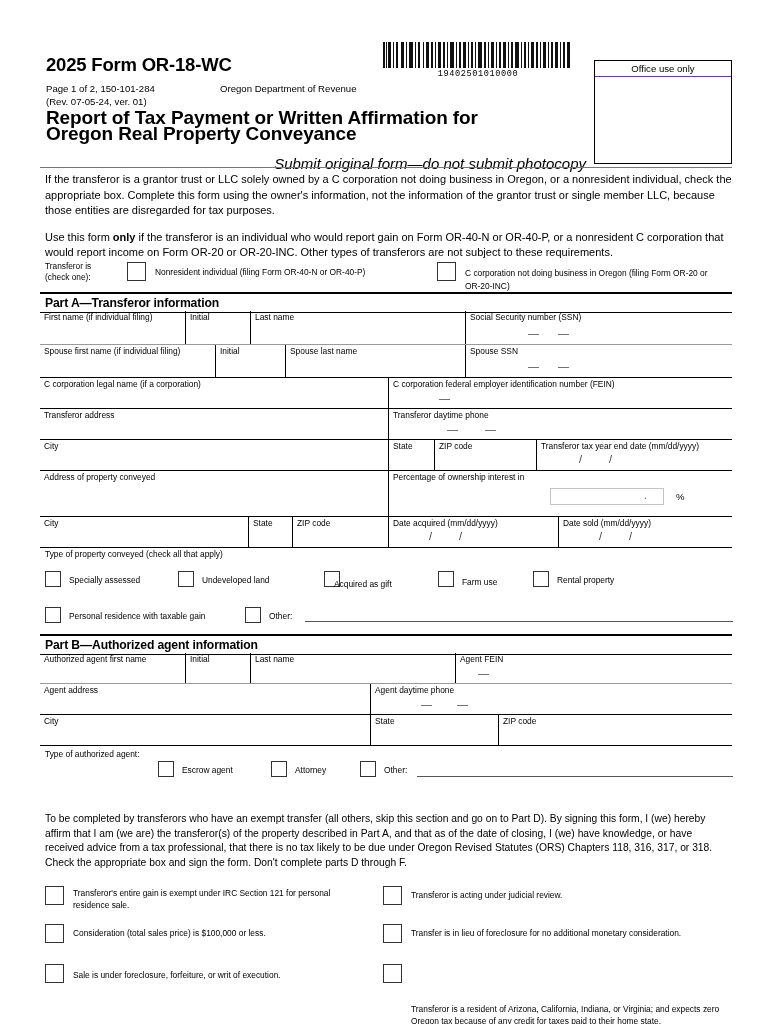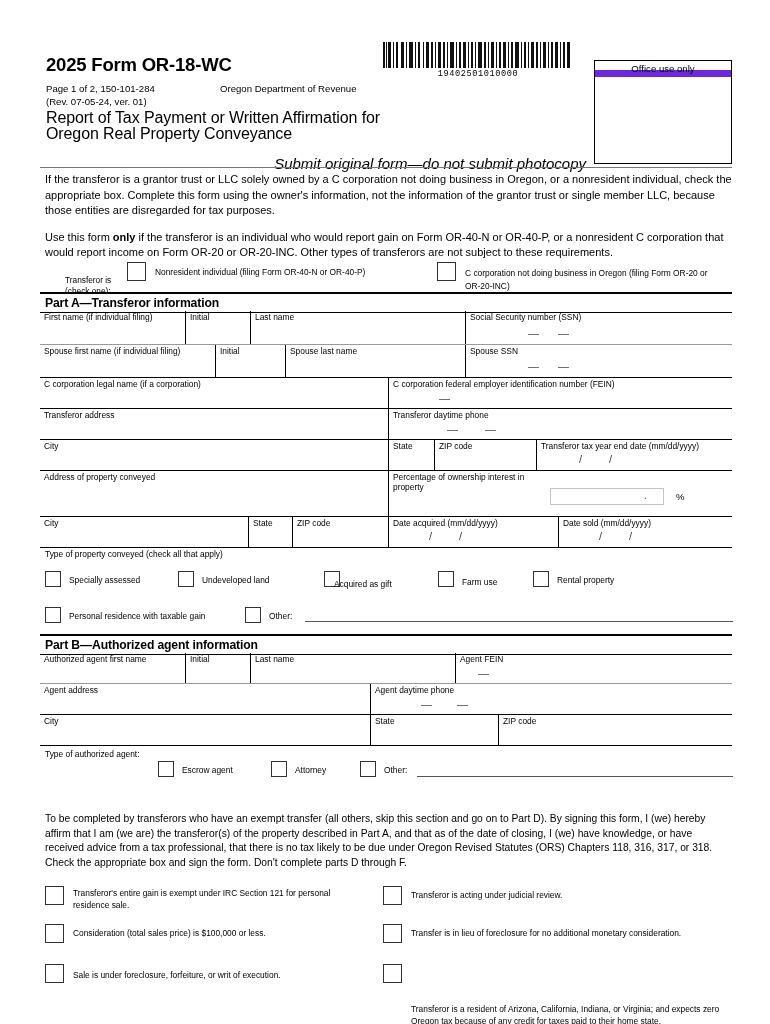--- a/index.html
+++ b/index.html
@@ -15,55 +15,55 @@
   
   .hdr { position: relative; height: 125px; }
   .form-title {
     position: absolute; left: 46px; top: 54px;
     font-size: 18.5px; font-weight: bold; letter-spacing: -0.2px;
   }
   .meta-left { position: absolute; left: 46px; top: 83px; font-size: 9.6px; line-height: 12.6px; }
   .meta-dept { position: absolute; left: 220px; top: 83px; font-size: 9.6px; }
   .subtitle {
     position: absolute; left: 46px; top: 110px;
-    font-size: 16px; font-weight: normal; line-height: 15.5px; letter-spacing: -0.1px;
+    font-size: 19px; font-weight: bold; line-height: 15.5px; letter-spacing: -0.1px;
   }
   
   .barcode-wrap { position: absolute; left: 383px; top: 42px; width: 190px; text-align: center; }
   .barcode { height: 26px; width: 188px; display: block; }
   .barcode-num {
     font-family: "Liberation Mono", monospace;
     font-size: 8.6px; letter-spacing: 0.6px; margin-top: 1px;
   }
   
   .office-box {
     position: absolute; left: 594px; top: 60px; width: 138px; height: 104px;
     border: 1px solid #000;
   }
   .office-label {
-    height: 16px; border-bottom: 7px solid #6d28d9;
+    height: 16px; border-bottom: 1px solid #6d28d9;
     font-size: 9.6px; text-align: center; line-height: 15px;
   }
   .office-blank { height: 86px; }
 
   
   .submit-note {
     position: absolute; left: 46px; top: 155px; width: 540px;
     text-align: right; font-size: 15px; font-style: italic;
   }
   .rule-full { position: absolute; left: 40px; width: 692px; border-top: 1px solid #777; }
   .rule-intro { top: 167px; }
 
   .intro { position: absolute; left: 45px; top: 172px; width: 690px; }
   .intro p { font-size: 11px; line-height: 15.6px; margin-bottom: 11px; }
   .intro p b { font-weight: bold; }
 
   
   .trow { position: absolute; left: 45px; top: 259px; width: 690px; height: 38px; }
-  .trow .lbl { position: absolute; left: 0; top: 16px; font-size: 8.3px; line-height: 11px; margin-left: 20px; }
+  .trow .lbl { position: absolute; left: 0; top: 2px; font-size: 8.3px; line-height: 11px; }
   .cb {
     border: 1.2px solid #333; background: #fff; display: inline-block;
   }
   .cb-lg { width: 19px; height: 19px; }
   .cb-md { width: 16px; height: 16px; }
   .trow .cb1 { position: absolute; left: 82px; top: 3px; }
   .trow .t1 { position: absolute; left: 110px; top: 8px; font-size: 8.4px; }
   .trow .cb2 { position: absolute; left: 392px; top: 3px; }
   .trow .t2 { position: absolute; left: 420px; top: 8px; font-size: 8.4px; line-height: 12.5px; width: 250px;}
 
@@ -282,21 +282,20 @@
         <span class="sep" style="left:72px;top:14px;">/</span>
       </div>
     </div>
 
     <div class="grow thick" style="height:46px;">
       <div class="cell" style="left:0;width:348px;">
         <span class="cl">Address of property conveyed</span>
       </div>
       <div class="cell vl" style="left:348px;width:344px;">
         <span class="cl">Percentage of ownership interest in</span>
-        <span class="cl">property</span>
         <div class="pct-box" style="left:161px;top:17px;">
           <span class="pct-dot" style="left:93px;top:2px;">.</span>
         </div>
         <span class="pct-sign" style="left:287px;top:21px;">%</span>
       </div>
     </div>
 
     <div class="grow thick" style="height:31px;">
       <div class="cell" style="left:0;width:208px;">
         <span class="cl">City</span>

